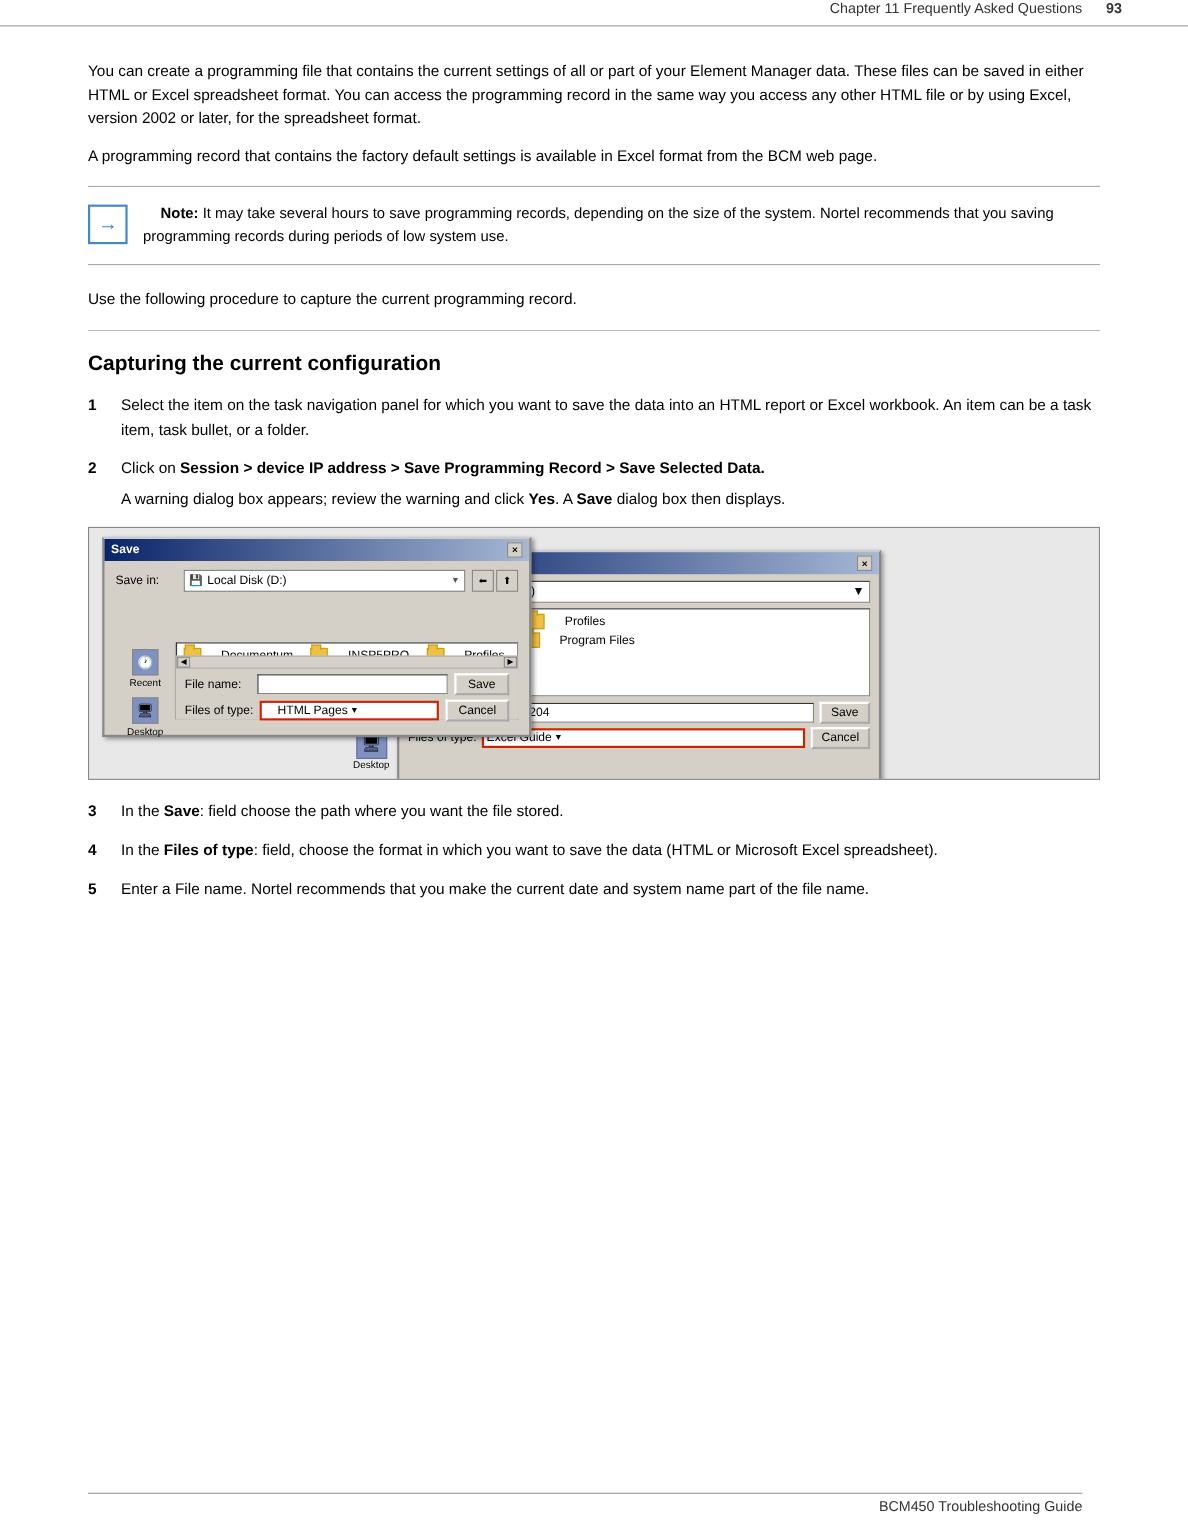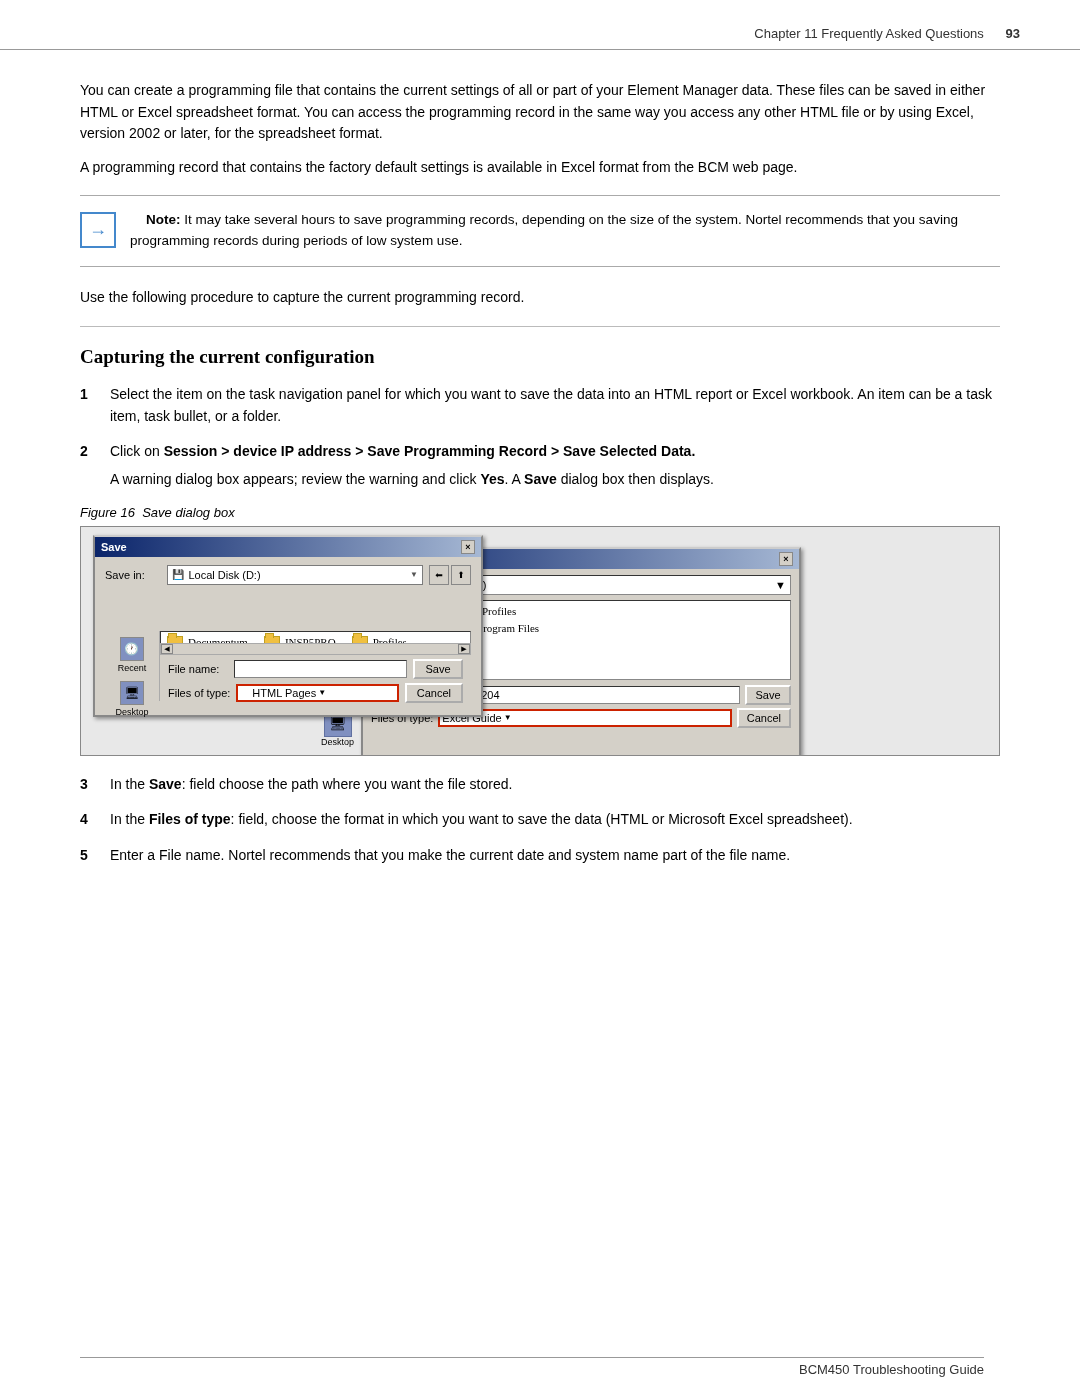--- a/index.html
+++ b/index.html
@@ -11,21 +11,21 @@
       width: 1080px;
       min-height: 1397px;
       position: relative;
     }
 
     
     .page-header {
       display: flex;
       justify-content: flex-end;
       align-items: center;
-      padding: 26px 60px 8px 60px;
+      padding: 0 60px 8px 60px;
       border-bottom: 1px solid #999;
     }
     .page-header-text {
       font-size: 13px;
       color: #333;
     }
 
     
     .page-content {
       padding: 30px 80px 40px 80px;
@@ -40,21 +40,20 @@
       line-height: 1.3;
     }
 
     
     .section-title-h3 {
       font-size: 19px;
       font-weight: bold;
       color: #000;
       margin-bottom: 14px;
       line-height: 1.3;
-      font-family: Liberation Serif, serif;
     }
 
     
     .body-paragraph {
       font-size: 14px;
       line-height: 1.55;
       margin-bottom: 12px;
       color: #000;
     }
 
@@ -281,24 +280,24 @@
       background: #fff;
       border: 1px inset #888;
       overflow: hidden;
       display: flex;
       align-items: flex-start;
       padding: 4px 6px;
       gap: 16px;
     }
     .file-item {
       display: flex;
-      gap: 5px;
-      font-size: 11px;
-      color: #000;
-      font-family: Liberation Serif, serif;
+      align-items: center;
+      gap: 18px;
+      font-size: 11px;
+      color: #000;
     }
     .folder-icon {
       width: 16px;
       height: 14px;
       background: #f0c040;
       border: 1px solid #c0a020;
       position: relative;
       display: inline-block;
     }
     .folder-icon::before {
@@ -588,23 +587,20 @@
     </li>
     <li>
       <span class="step-num">2</span>
       <span class="step-text">
         Click on <strong>Session &gt; device IP address &gt; Save Programming Record &gt; Save Selected Data.</strong>
         <span class="step-sub">A warning dialog box appears; review the warning and click <strong>Yes</strong>. A <strong>Save</strong> dialog box then displays.</span>
       </span>
     </li>
   </ol>
 
-  <p class="figure-caption">
-    <span>Figure 16</span>&nbsp;&nbsp;<span style="font-weight:normal;">Save dialog box</span>
-  </p>
 
   <div class="screenshot-container">
 
     <div class="win-dialog2">
       <div class="win-titlebar">
         <span>Save</span>
         <div class="win-close-btn">×</div>
       </div>
       <div class="win-dialog2-body">
 

